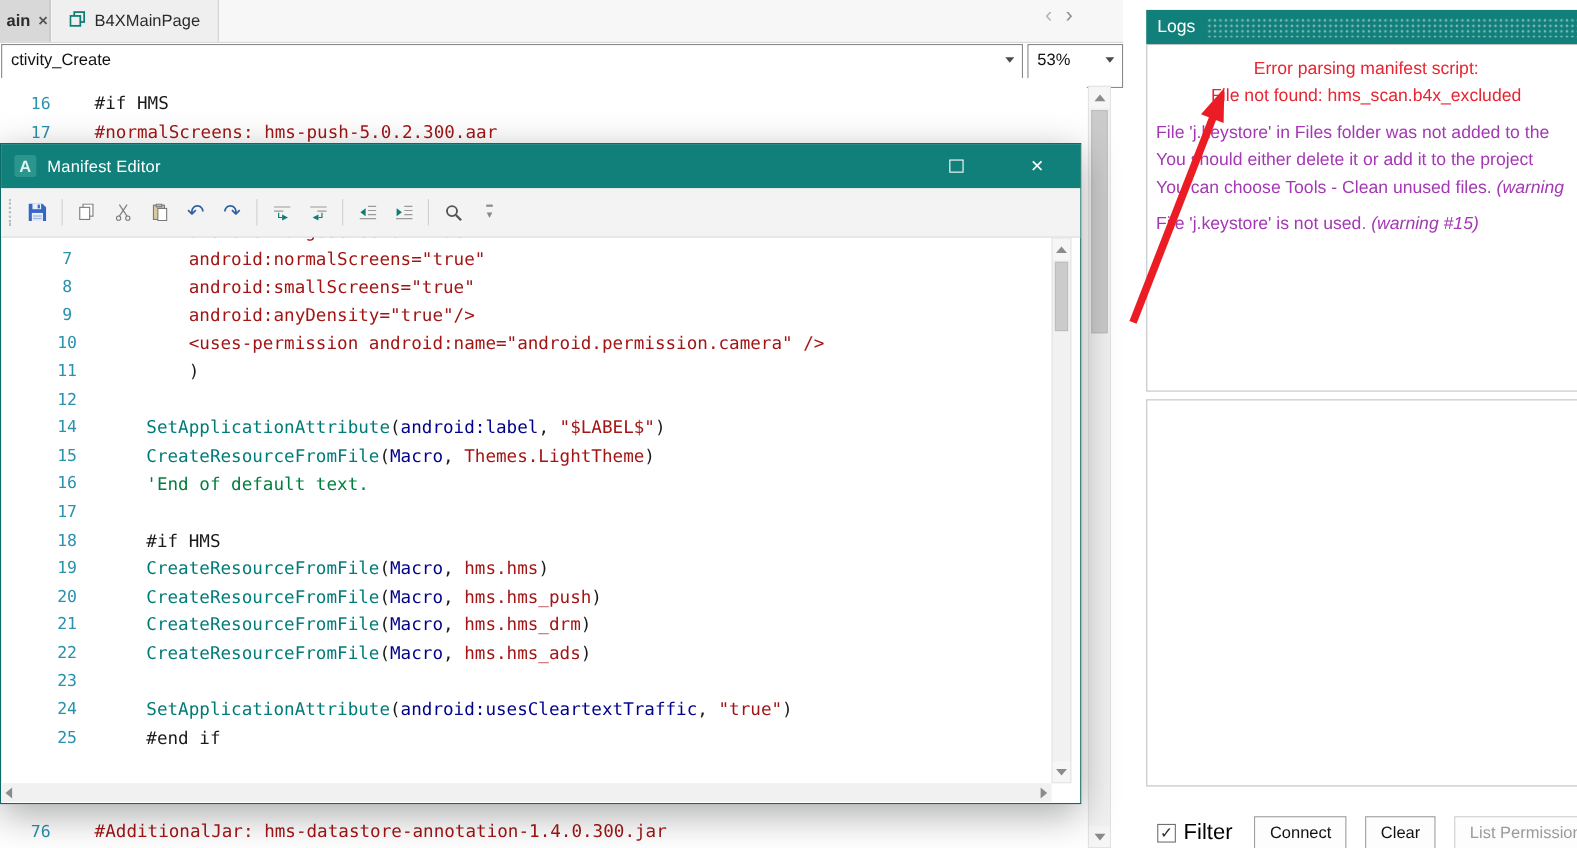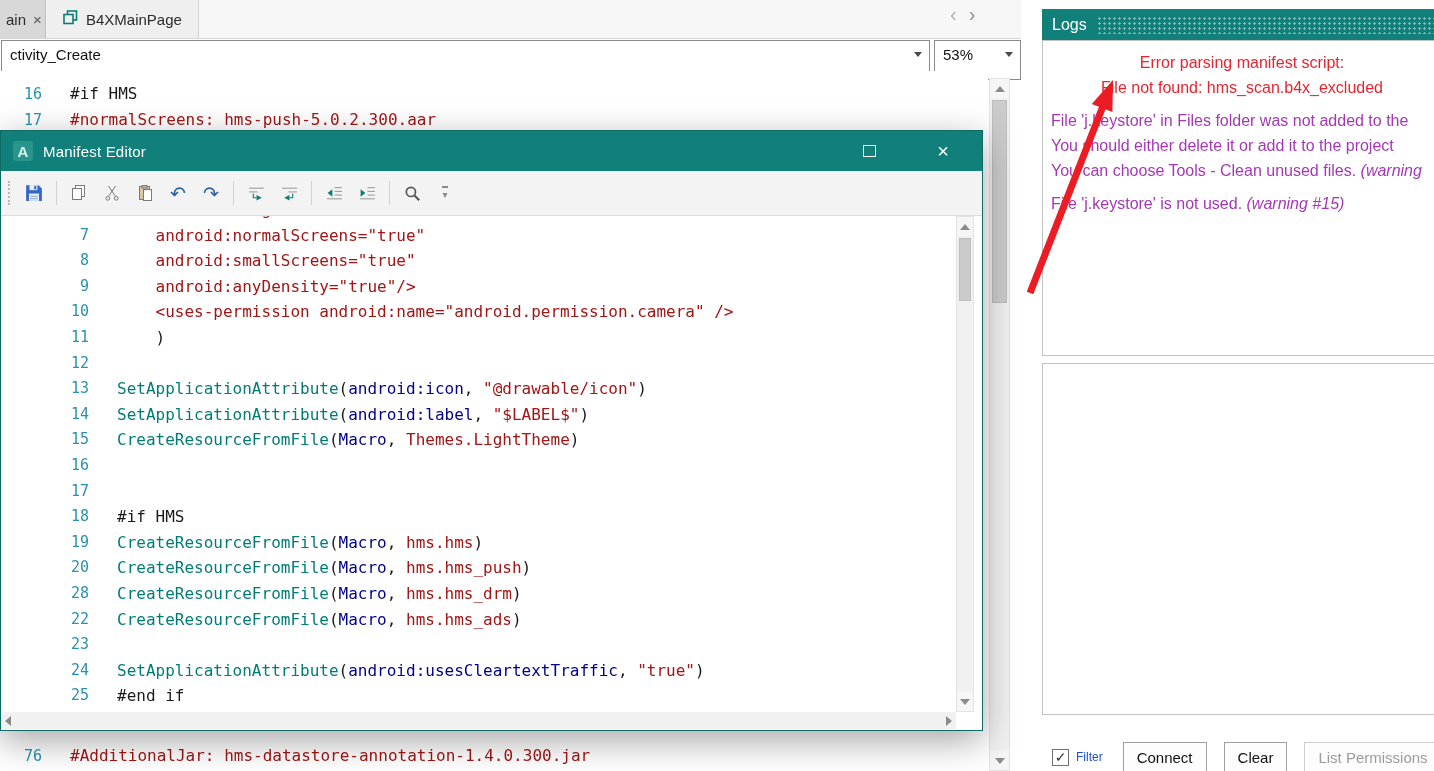--- a/index.html
+++ b/index.html
@@ -7,35 +7,35 @@
     --ln-blue:#2B91AF; --code-plain:#1A1A1A; --code-function:#007C78; --code-identifier:#00008B;
     --code-string:#A31515; --code-comment:#007F3F;
   }
   html,body{margin:0;padding:0;}
   body{width:1434px;height:771px;overflow:hidden;position:relative;background:#fff;
        font-family:"Liberation Sans", sans-serif;-webkit-font-smoothing:antialiased;}
   
   .main-area{position:absolute;left:0;top:0;width:1021px;height:771px;background:#fff;}
   .tabbar{position:absolute;left:0;top:0;width:1021px;height:38px;background:#f7f7f7;border-bottom:1px solid #d6d6d6;}
   .tab{position:absolute;top:0;height:38px;display:flex;align-items:center;font-size:15px;color:#2b2b2b;box-sizing:border-box;}
-  .tab-main{left:0;width:46px;background:#d8d8d8;border-right:1px solid #bdbdbd;padding:0 6px;gap:7px;}
+  .tab-main{left:0;width:46px;background:#d8d8d8;border-right:1px solid #bdbdbd;padding:0 6px;gap:7px;font-weight:bold;}
   .tab-close{font-size:15px;color:#555;cursor:pointer;}
   .tab-b4x{left:47px;padding:0 16px;gap:8px;background:#efefef;border-right:1px solid #d2d2d2;}
   .tab-nav{position:absolute;left:950px;top:3px;display:flex;gap:12px;font-size:20px;}
   .tab-nav span{cursor:pointer;}
   .nav-back{color:#b3b3b3}.nav-fwd{color:#8c8c8c}
   .combo{position:absolute;top:40px;height:40px;box-sizing:border-box;border:1px solid #8a8a8a;background:#fff;font-size:15px;color:#111;}
   .combo-main{left:1px;width:929px;}
   .combo-zoom{left:934px;width:87px;}
   .combo .val{position:absolute;left:8px;top:0;line-height:27px;white-space:nowrap;}
   .dd-arrow{position:absolute;right:7px;top:11px;width:0;height:0;border-left:4.5px solid transparent;border-right:4.5px solid transparent;border-top:5px solid #4a4a4a;}
   .editor{position:absolute;left:0;top:71px;width:988px;height:700px;background:#fff;
           font-family:"DejaVu Sans Mono", monospace;font-size:16px;}
   .code-line{display:flex;height:26px;line-height:26px;white-space:pre;}
-  .code-line .ln{flex:none;width:42px;text-align:right;color:var(--ln-blue);font-size:15px;}
+  .code-line .ln{flex:none;width:42px;text-align:center;color:var(--ln-blue);font-size:15px;padding-left:16px;}
   .code-line .code{padding-left:28px;white-space:pre;}
   #main-lines{position:absolute;left:0;top:10px;right:0;}
   #main-bottom{position:absolute;left:0;top:672px;right:0;}
   .tk-plain{color:var(--code-plain)} .tk-function{color:var(--code-function)}
   .tk-identifier{color:var(--code-identifier)} .tk-string{color:var(--code-string)}
   .tk-comment{color:var(--code-comment)}
   
   .vscroll{position:absolute;background:#f1f1f1;}
   .vscroll-main{left:989px;top:78px;width:21px;height:693px;border:1px solid #e3e3e3;box-sizing:border-box;}
   .sb-btn{height:19px;display:flex;align-items:center;justify-content:center;background:#f6f6f6;cursor:pointer;}
@@ -76,21 +76,21 @@
              background-size:5px 5px;}
   .logs-box{position:absolute;left:0;width:400px;background:#fff;border:1px solid #c2c2c2;box-sizing:border-box;}
   .logs-box1{top:40px;height:316px;padding:9px 8px;overflow:hidden;}
   .logs-box2{top:363px;height:352px;}
   .log-msg{font-size:16px;line-height:25px;white-space:nowrap;overflow:hidden;}
   .log-red{color:var(--error-red);text-align:center;} .log-purple{color:var(--warn-purple);}
   .log-msg em{font-style:italic;}
   .logs-controls{position:absolute;left:0;top:742px;width:420px;display:flex;align-items:center;}
   .chk{margin-left:10px;width:17px;height:17px;border:1px solid #707070;background:#fff;box-sizing:border-box;
        display:flex;align-items:center;justify-content:center;font-size:14px;color:#2c2c2c;cursor:pointer;}
-  .chk-label{margin-left:7px;font-size:12px;color:#1d4ed8;text-align:center;}
+  .chk-label{margin-left:7px;font-size:20px;color:#000000;text-align:center;}
   .wbtn{margin-left:20px;height:30px;padding:0 13px;background:#fdfdfd;border:1px solid #9f9f9f;
         font-size:15px;color:#111;font-family:"Liberation Sans", sans-serif;cursor:pointer;white-space:nowrap;}
   .wbtn.disabled{color:#9b9b9b;border-color:#cfcfcf;}
   .wbtn + .wbtn{margin-left:17px;}
   
   .anno{position:absolute;left:1000px;top:55px;width:200px;height:265px;z-index:50;pointer-events:none;}
 </style>
 </head>
 <body>
 
@@ -254,29 +254,28 @@
 
   <div class="dlg-codewrap">
     <div id="dlg-lines">
         <div class="code-line"><span class="ln">6</span><span class="code"><span class="tk-string">    android:largeScreens="true"</span></span></div>
         <div class="code-line"><span class="ln">7</span><span class="code"><span class="tk-string">    android:normalScreens="true"</span></span></div>
         <div class="code-line"><span class="ln">8</span><span class="code"><span class="tk-string">    android:smallScreens="true"</span></span></div>
         <div class="code-line"><span class="ln">9</span><span class="code"><span class="tk-string">    android:anyDensity="true"/&gt;</span></span></div>
         <div class="code-line"><span class="ln">10</span><span class="code"><span class="tk-string">    &lt;uses-permission android:name="android.permission.camera" /&gt;</span></span></div>
         <div class="code-line"><span class="ln">11</span><span class="code"><span class="tk-plain">    )</span></span></div>
         <div class="code-line"><span class="ln">12</span><span class="code"></span></div>
-        <div class="code-line"><span class="ln">13</span><span class="code"><span class="tk-function">SetApplicationAttribute</span><span class="tk-plain">(</span><span class="tk-identifier">android:icon</span><span class="tk-plain">, </span><span class="tk-string">"@drawable/icon"</span><span class="tk-plain">)</span></span></div>
         <div class="code-line"><span class="ln">14</span><span class="code"><span class="tk-function">SetApplicationAttribute</span><span class="tk-plain">(</span><span class="tk-identifier">android:label</span><span class="tk-plain">, </span><span class="tk-string">"$LABEL$"</span><span class="tk-plain">)</span></span></div>
         <div class="code-line"><span class="ln">15</span><span class="code"><span class="tk-function">CreateResourceFromFile</span><span class="tk-plain">(</span><span class="tk-identifier">Macro</span><span class="tk-plain">, </span><span class="tk-string">Themes.LightTheme</span><span class="tk-plain">)</span></span></div>
-        <div class="code-line"><span class="ln">16</span></div>
+        <div class="code-line"><span class="ln">16</span><span class="code"><span class="tk-comment">'End of default text.</span></span></div>
         <div class="code-line"><span class="ln">17</span><span class="code"></span></div>
         <div class="code-line"><span class="ln">18</span><span class="code"><span class="tk-plain">#if HMS</span></span></div>
         <div class="code-line"><span class="ln">19</span><span class="code"><span class="tk-function">CreateResourceFromFile</span><span class="tk-plain">(</span><span class="tk-identifier">Macro</span><span class="tk-plain">, </span><span class="tk-string">hms.hms</span><span class="tk-plain">)</span></span></div>
         <div class="code-line"><span class="ln">20</span><span class="code"><span class="tk-function">CreateResourceFromFile</span><span class="tk-plain">(</span><span class="tk-identifier">Macro</span><span class="tk-plain">, </span><span class="tk-string">hms.hms_push</span><span class="tk-plain">)</span></span></div>
-        <div class="code-line"><span class="ln">28</span><span class="code"><span class="tk-function">CreateResourceFromFile</span><span class="tk-plain">(</span><span class="tk-identifier">Macro</span><span class="tk-plain">, </span><span class="tk-string">hms.hms_drm</span><span class="tk-plain">)</span></span></div>
+        <div class="code-line"><span class="ln">21</span><span class="code"><span class="tk-function">CreateResourceFromFile</span><span class="tk-plain">(</span><span class="tk-identifier">Macro</span><span class="tk-plain">, </span><span class="tk-string">hms.hms_drm</span><span class="tk-plain">)</span></span></div>
         <div class="code-line"><span class="ln">22</span><span class="code"><span class="tk-function">CreateResourceFromFile</span><span class="tk-plain">(</span><span class="tk-identifier">Macro</span><span class="tk-plain">, </span><span class="tk-string">hms.hms_ads</span><span class="tk-plain">)</span></span></div>
         <div class="code-line"><span class="ln">23</span></div>
         <div class="code-line"><span class="ln">24</span><span class="code"><span class="tk-function">SetApplicationAttribute</span><span class="tk-plain">(</span><span class="tk-identifier">android:usesCleartextTraffic</span><span class="tk-plain">, </span><span class="tk-string">"true"</span><span class="tk-plain">)</span></span></div>
         <div class="code-line"><span class="ln">25</span><span class="code"><span class="tk-plain">#end if</span></span></div>
       </div>
   </div>
 
   <div class="vscroll dlg-vscroll">
     <div class="sb-btn">
         <span class="arr-up"></span>

